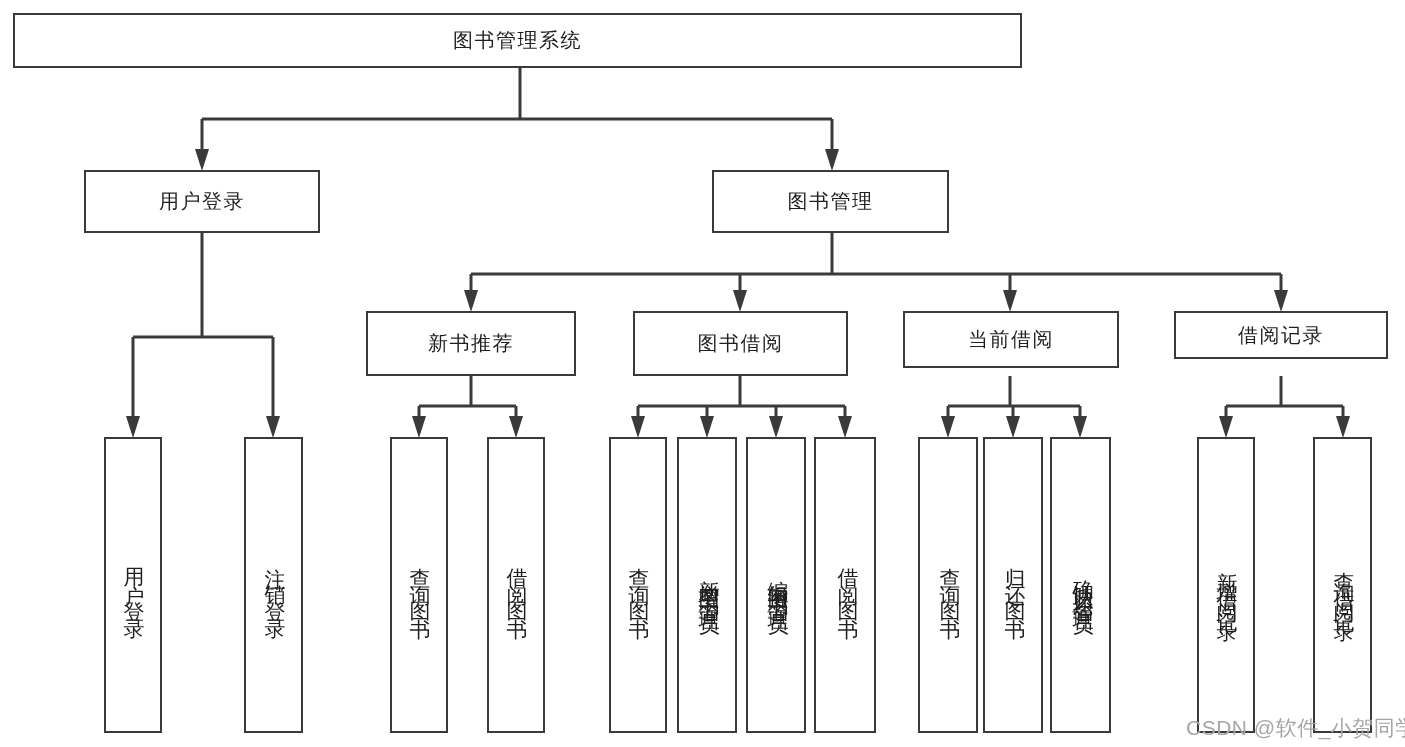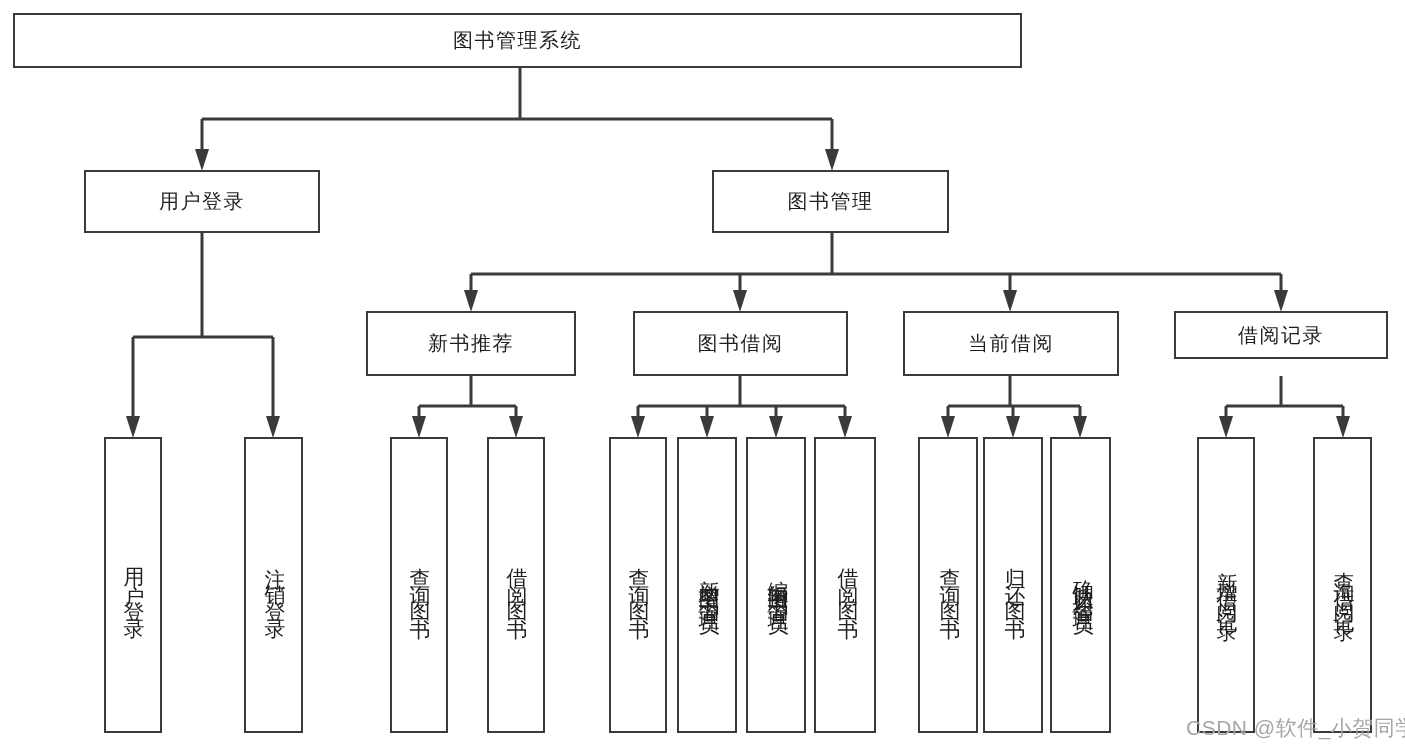--- a/index.html
+++ b/index.html
@@ -98,21 +98,21 @@
     </g>
   </svg>
 
   <div class="node hnode" style="left:13px;top:13px;width:1009px;height:55px;">图书管理系统</div>
 
   <div class="node hnode" style="left:84px;top:170px;width:236px;height:63px;">用户登录</div>
   <div class="node hnode" style="left:366px;top:311px;width:210px;height:65px;">新书推荐</div>
 
   <div class="node hnode" style="left:712px;top:170px;width:237px;height:63px;">图书管理</div>
   <div class="node hnode" style="left:633px;top:311px;width:215px;height:65px;text-align:right;">图书借阅</div>
-  <div class="node hnode" style="left:903px;top:311px;width:216px;height:65px;">当前借阅</div>
+  <div class="node hnode" style="left:903px;top:311px;width:216px;height:57px;">当前借阅</div>
   <div class="node hnode" style="left:1174px;top:311px;width:214px;height:48px;">借阅记录</div>
 
   <div class="node vnode sp-lg" style="left:104px;width:58px;">用户登录</div>
   <div class="node vnode sp-lg" style="left:244px;width:59px;">注销登录</div>
 
   <div class="node vnode sp-lg" style="left:390px;width:58px;">查询图书</div>
   <div class="node vnode sp-lg" style="left:487px;width:58px;">借阅图书</div>
 
   <div class="node vnode sp-lg" style="left:609px;width:58px;">查询图书</div>
   <div class="node vnode sp-sm" style="left:677px;width:60px;">新增图书（管理员）</div>

